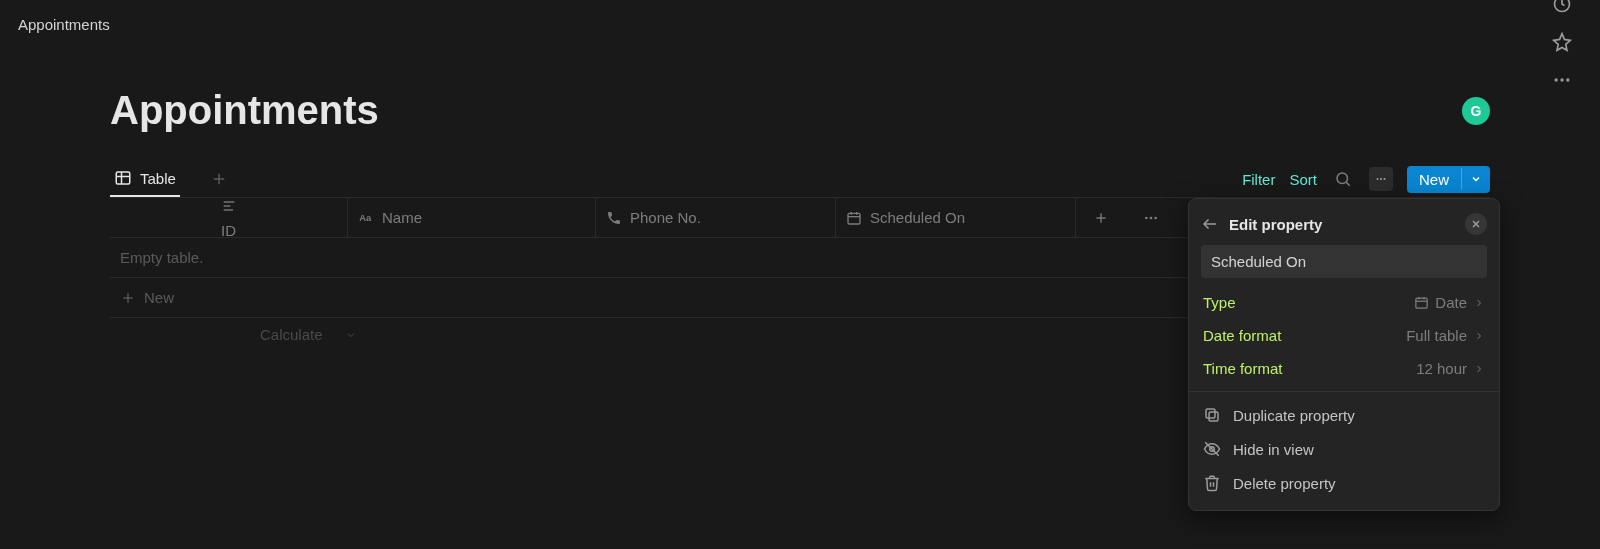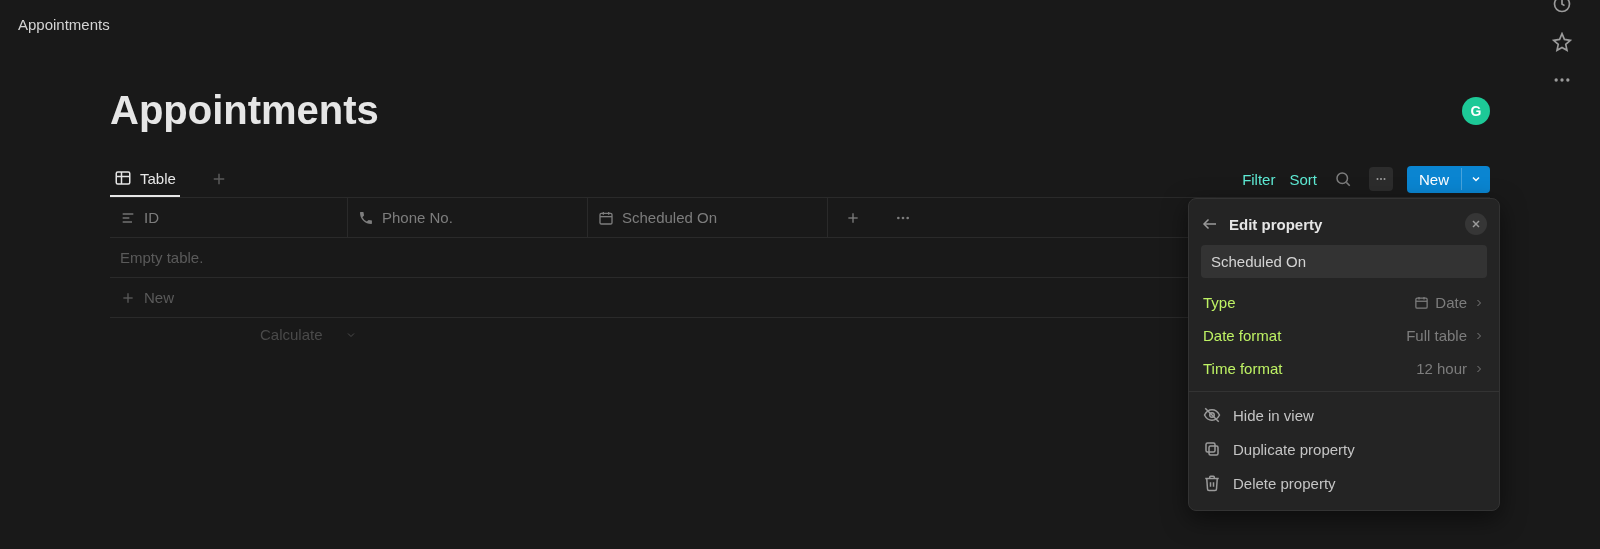--- a/index.html
+++ b/index.html
@@ -83,21 +83,21 @@
     height: 40px;
     align-items: stretch;
   }
   .th {
     display: flex; align-items: center; gap: 8px;
     padding: 0 10px;
     color: #7d7d7d; font-size: 15px;
     border-right: 1px solid #2a2a2a;
     cursor: pointer;
   }
-  .th.col-id { width: 238px; }
+  .th.col-id { width: 238px; flex-direction: column; }
   .th.col-name { width: 248px; }
   .th.col-phone { width: 240px; }
   .th.col-scheduled { width: 240px; }
   .th.col-add { width: 50px; justify-content: center; border-right:none; }
   .th.col-more { width: 50px; justify-content: center; border-right:none; }
 
   .empty-row {
     height: 40px; display:flex; align-items:center; padding:0 10px;
     color: #5a5a5a; font-size: 15px;
     border-bottom: 1px solid #2a2a2a;
@@ -236,20 +236,28 @@
     <div class="table-header">
       <div class="th col-id">
         <span>
           <svg width="16" height="16" viewBox="0 0 24 24" fill="none" stroke="#7d7d7d" stroke-width="2">
               <line x1="4" y1="6" x2="20" y2="6"></line>
               <line x1="4" y1="12" x2="14" y2="12"></line>
               <line x1="4" y1="18" x2="18" y2="18"></line>
             </svg>
         </span>
         <span>ID</span>
+      </div>
+      <div class="th col-name">
+        <span>
+          <svg width="16" height="16" viewBox="0 0 24 24" fill="#7d7d7d">
+              <text x="2" y="17" font-size="14" font-family="Arial" font-weight="bold">Aa</text>
+            </svg>
+        </span>
+        <span>Name</span>
       </div>
       <div class="th col-phone">
         <span>
           <svg width="16" height="16" viewBox="0 0 24 24" fill="#7d7d7d">
               <path d="M6.6 10.8a15 15 0 006.6 6.6l2.2-2.2a1 1 0 011-.25 11 11 0 003.5.56 1 1 0 011 1V20a1 1 0 01-1 1A17 17 0 013 4a1 1 0 011-1h3.5a1 1 0 011 1 11 11 0 00.56 3.5 1 1 0 01-.25 1z"></path>
             </svg>
         </span>
         <span>Phone No.</span>
       </div>
       <div class="th col-scheduled">
@@ -354,35 +362,35 @@
             <svg width="12" height="12" viewBox="0 0 24 24" fill="none" stroke="#7d7d7d" stroke-width="2">
                 <polyline points="9 6 15 12 9 18"></polyline>
               </svg>
           </span>
         </div>
       </div>
       <div class="popover-divider"></div>
       <div class="popover-action">
         <span>
           <svg width="18" height="18" viewBox="0 0 24 24" fill="none" stroke="#9b9b9b" stroke-width="2">
+              <rect x="8" y="8" width="12" height="12" rx="2"></rect>
+              <rect x="4" y="4" width="12" height="12" rx="2"></rect>
+            </svg>
+        </span>
+        <span>Duplicate property</span>
+      </div>
+      <div class="popover-action">
+        <span>
+          <svg width="18" height="18" viewBox="0 0 24 24" fill="none" stroke="#9b9b9b" stroke-width="2">
               <path d="M2 12s3.5-7 10-7 10 7 10 7-3.5 7-10 7S2 12 2 12z"></path>
               <circle cx="12" cy="12" r="3"></circle>
               <line x1="3" y1="3" x2="21" y2="21"></line>
             </svg>
         </span>
         <span>Hide in view</span>
-      </div>
-      <div class="popover-action">
-        <span>
-          <svg width="18" height="18" viewBox="0 0 24 24" fill="none" stroke="#9b9b9b" stroke-width="2">
-              <rect x="8" y="8" width="12" height="12" rx="2"></rect>
-              <rect x="4" y="4" width="12" height="12" rx="2"></rect>
-            </svg>
-        </span>
-        <span>Duplicate property</span>
       </div>
       <div class="popover-action">
         <span>
           <svg width="18" height="18" viewBox="0 0 24 24" fill="none" stroke="#9b9b9b" stroke-width="2">
               <polyline points="3 6 5 6 21 6"></polyline>
               <path d="M19 6l-1 14a2 2 0 01-2 2H8a2 2 0 01-2-2L5 6"></path>
               <path d="M10 11v6M14 11v6"></path>
               <path d="M9 6V4a1 1 0 011-1h4a1 1 0 011 1v2"></path>
             </svg>
         </span>

